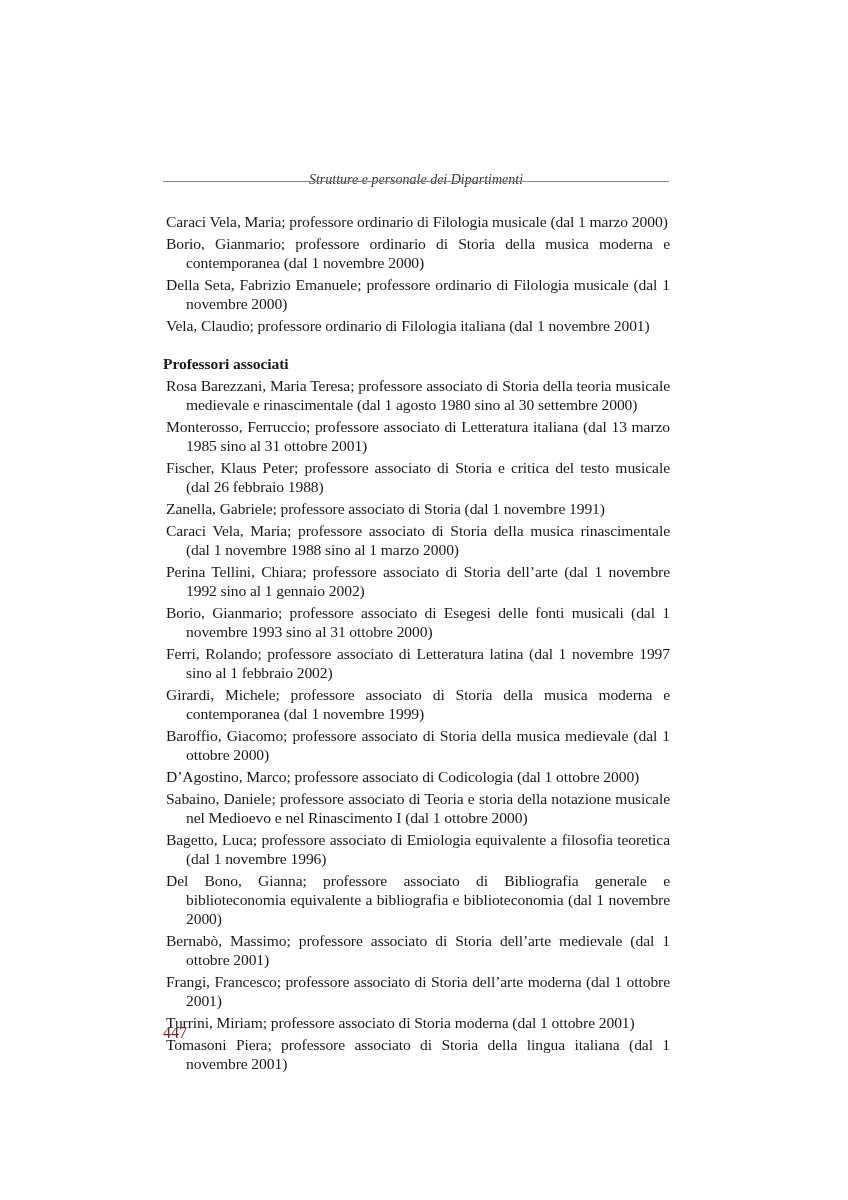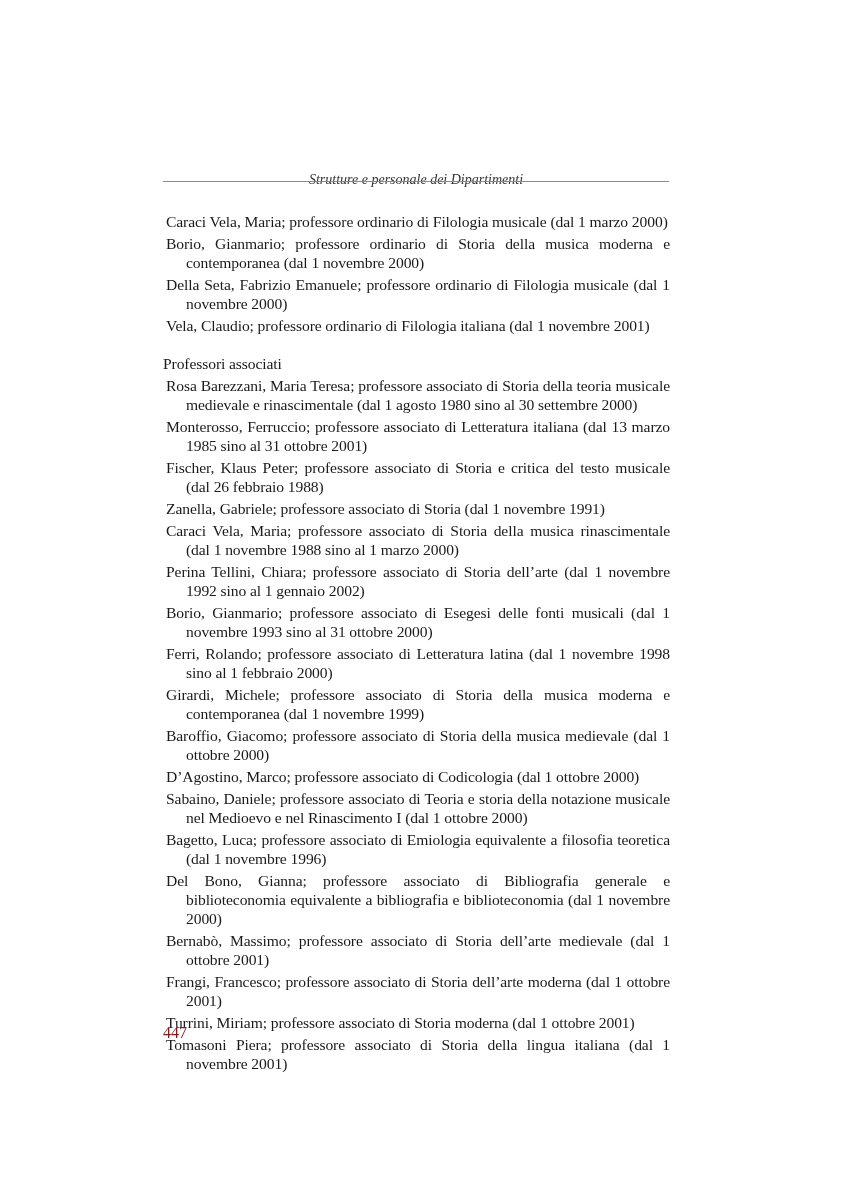--- a/index.html
+++ b/index.html
@@ -5,21 +5,21 @@
   html, body { margin: 0; padding: 0; background: #ffffff; }
   body { width: 848px; height: 1200px; position: relative; overflow: hidden;
          font-family: "Liberation Serif", "DejaVu Serif", serif; color: #1a1a1a; }
   .running-head { position: absolute; left: 163px; width: 506px; top: 156px;
                   text-align: center; font-style: italic; font-size: 14px; color: #333; margin-top: 16px; }
   .rule { position: absolute; left: 163px; width: 506px; top: 181px; height: 0;
           border-top: 1px solid #8a8a8a; }
   .body { position: absolute; left: 163px; width: 510px; top: 209px;
           font-size: 15.6px; line-height: 19px; letter-spacing: -0.1px; }
   .entry { padding-left: 20px; text-indent: -20px; text-align: justify; margin: 3px; }
-  .heading { font-weight: normal; margin: 0; margin-top: 19px; }
+  .heading { font-weight: bold; margin: 0; margin-top: 19px; }
   .page-number { position: absolute; left: 163px; width: 506px; top: 1024px;
                  text-align: left; font-size: 16px; color: #7f1d1d; }
 </style>
 </head>
 <body>
 
 <div class="running-head">Strutture e personale dei Dipartimenti</div>
 <div class="rule"></div>
 
 <div class="body">
@@ -33,21 +33,21 @@
   <p class="heading">Professori associati</p>
 
   <div>
     <p class="entry">Rosa Barezzani, Maria Teresa; professore associato di Storia della teoria musicale medievale e rinascimentale (dal 1 agosto 1980 sino al 30 settembre 2000)</p>
     <p class="entry">Monterosso, Ferruccio; professore associato di Letteratura italiana (dal 13 marzo 1985 sino al 31 ottobre 2001)</p>
     <p class="entry">Fischer, Klaus Peter; professore associato di Storia e critica del testo musicale (dal 26 febbraio 1988)</p>
     <p class="entry">Zanella, Gabriele; professore associato di Storia (dal 1 novembre 1991)</p>
     <p class="entry">Caraci Vela, Maria; professore associato di Storia della musica rinascimentale (dal 1 novembre 1988 sino al 1 marzo 2000)</p>
     <p class="entry">Perina Tellini, Chiara; professore associato di Storia dell’arte (dal 1 novembre 1992 sino al 1 gennaio 2002)</p>
     <p class="entry">Borio, Gianmario; professore associato di Esegesi delle fonti musicali (dal 1 novembre 1993 sino al 31 ottobre 2000)</p>
-    <p class="entry">Ferri, Rolando; professore associato di Letteratura latina (dal 1 novembre 1998 sino al 1 febbraio 2000)</p>
+    <p class="entry">Ferri, Rolando; professore associato di Letteratura latina (dal 1 novembre 1997 sino al 1 febbraio 2002)</p>
     <p class="entry">Girardi, Michele; professore associato di Storia della musica moderna e contemporanea (dal 1 novembre 1999)</p>
     <p class="entry">Baroffio, Giacomo; professore associato di Storia della musica medievale (dal 1 ottobre 2000)</p>
     <p class="entry">D’Agostino, Marco; professore associato di Codicologia (dal 1 ottobre 2000)</p>
     <p class="entry">Sabaino, Daniele; professore associato di Teoria e storia della notazione musicale nel Medioevo e nel Rinascimento I (dal 1 ottobre 2000)</p>
     <p class="entry">Bagetto, Luca; professore associato di Emiologia equivalente a filosofia teoretica (dal 1 novembre 1996)</p>
     <p class="entry">Del Bono, Gianna; professore associato di Bibliografia generale e biblioteconomia equivalente a bibliografia e biblioteconomia (dal 1 novembre 2000)</p>
     <p class="entry">Bernabò, Massimo; professore associato di Storia dell’arte medievale (dal 1 ottobre 2001)</p>
     <p class="entry">Frangi, Francesco; professore associato di Storia dell’arte moderna (dal 1 ottobre 2001)</p>
     <p class="entry">Turrini, Miriam; professore associato di Storia moderna (dal 1 ottobre 2001)</p>
     <p class="entry">Tomasoni Piera; professore associato di Storia della lingua italiana (dal 1 novembre 2001)</p>

